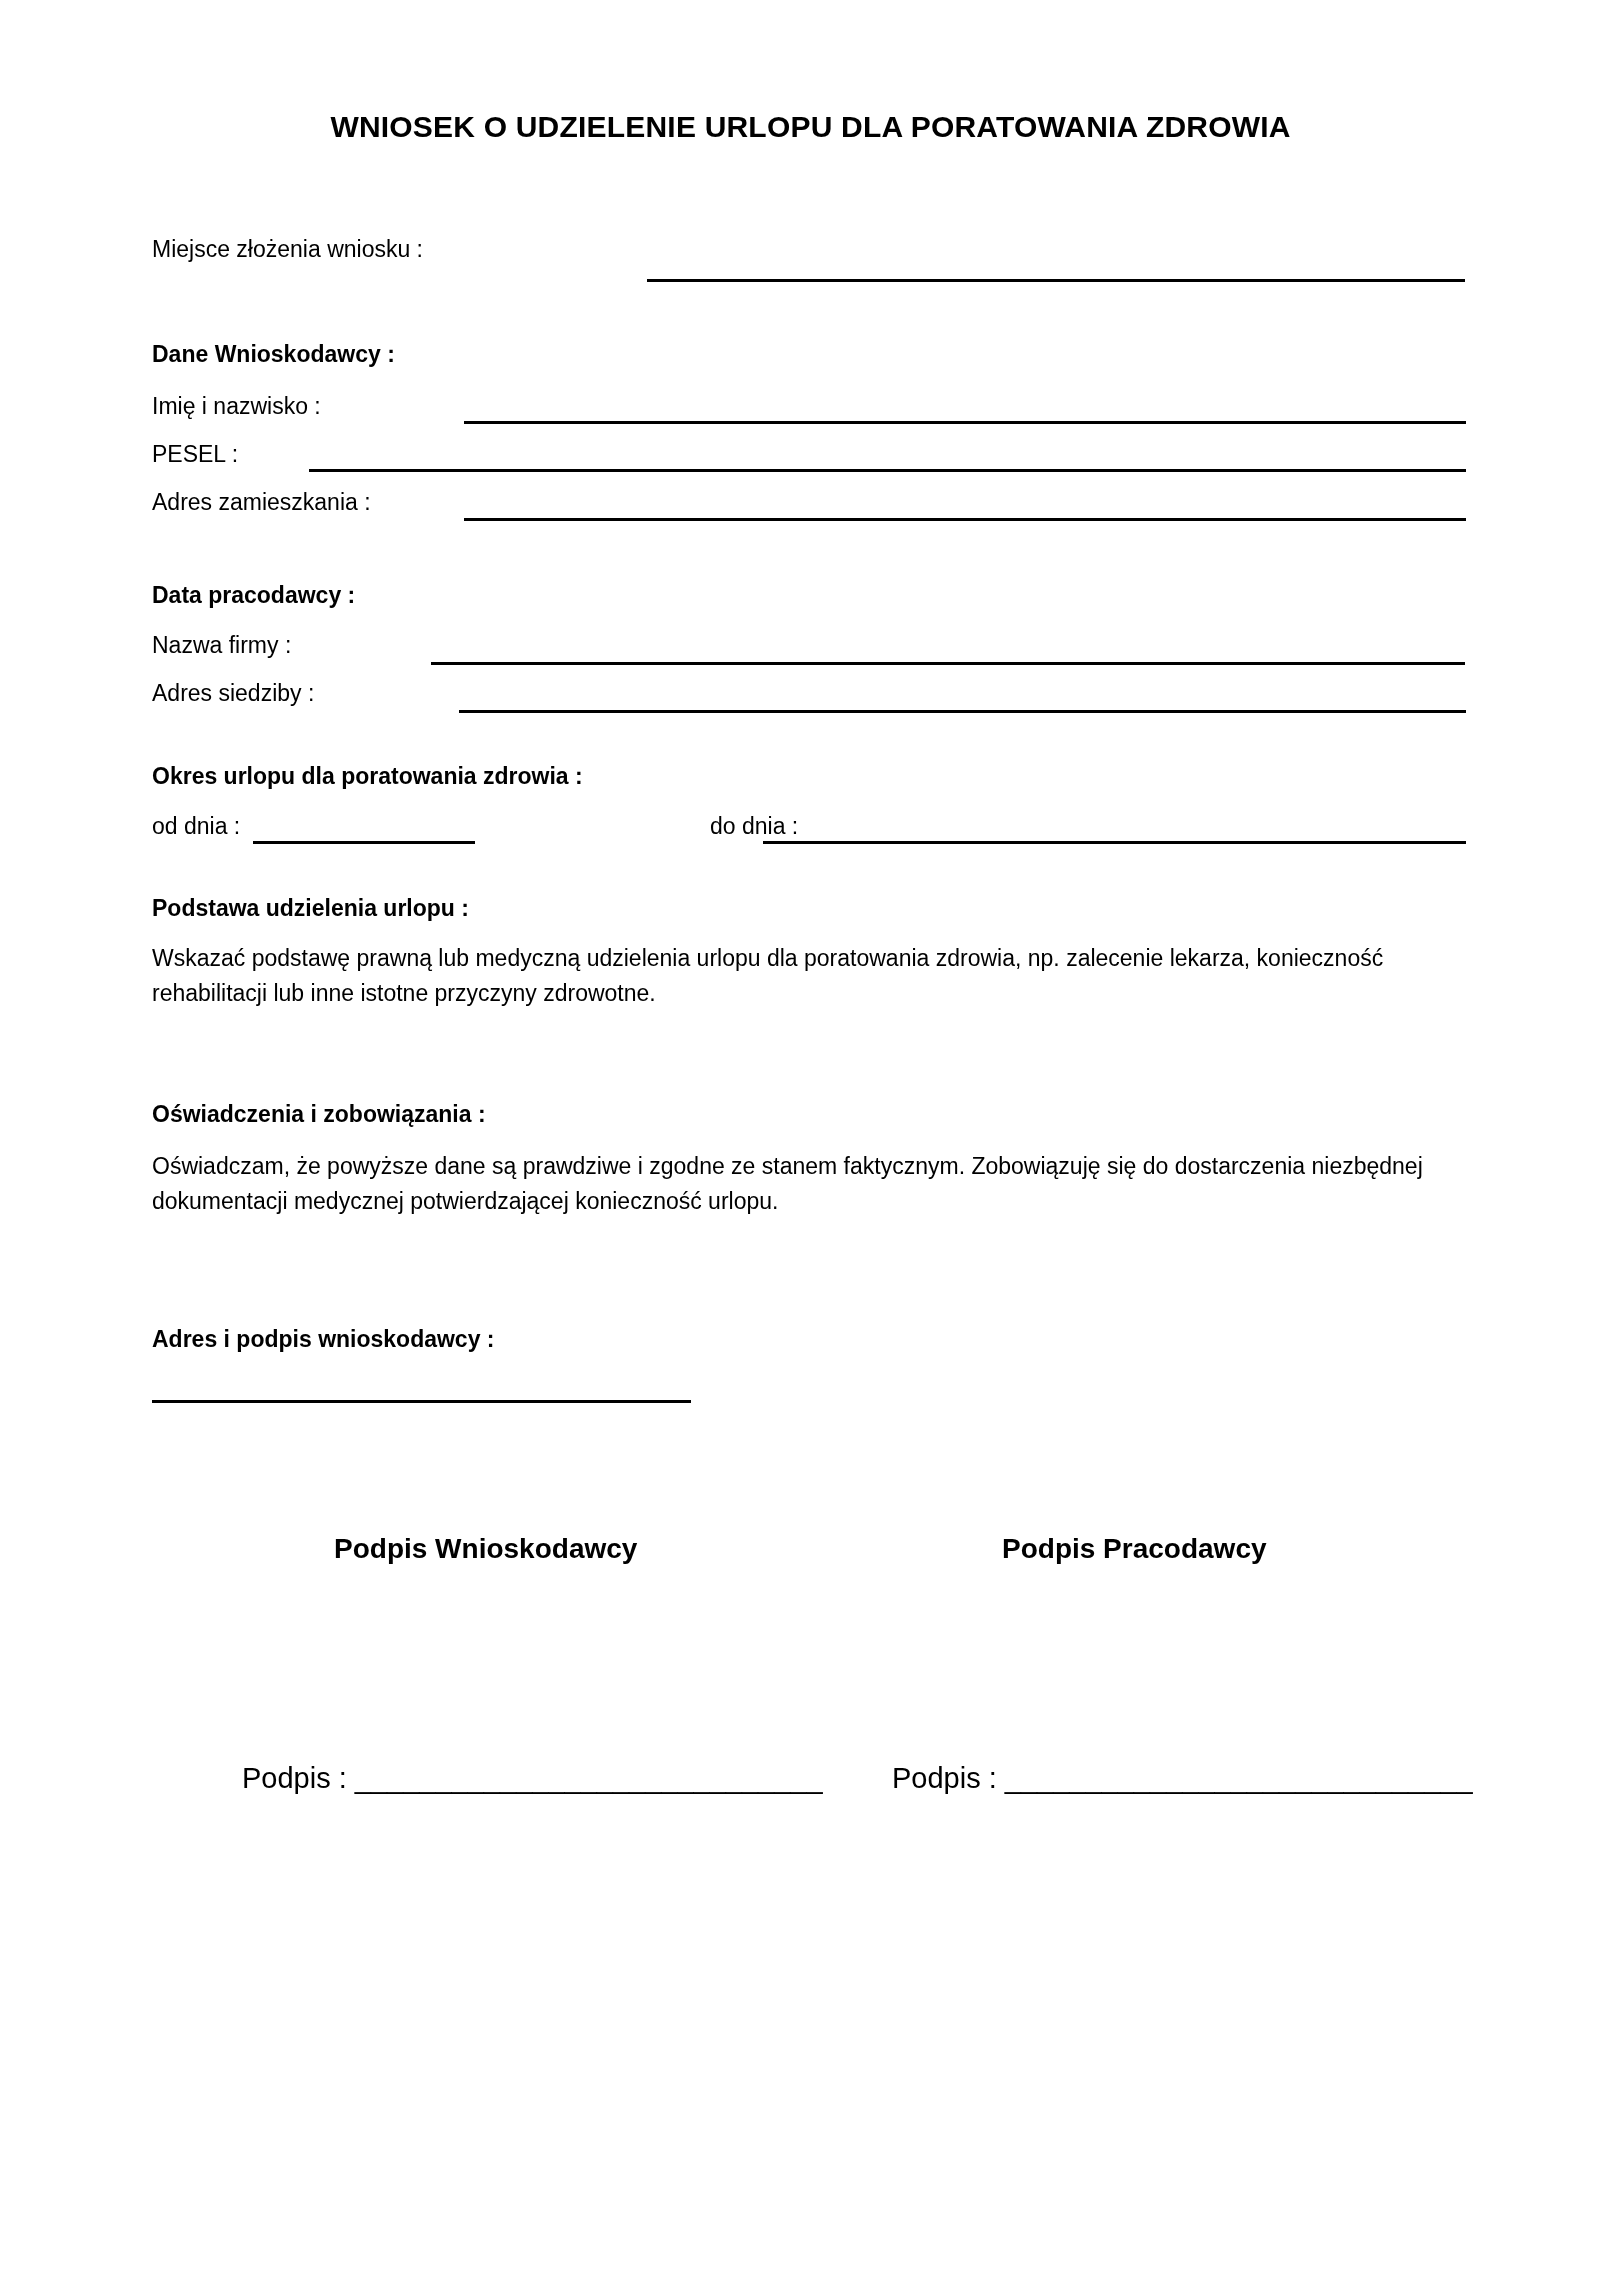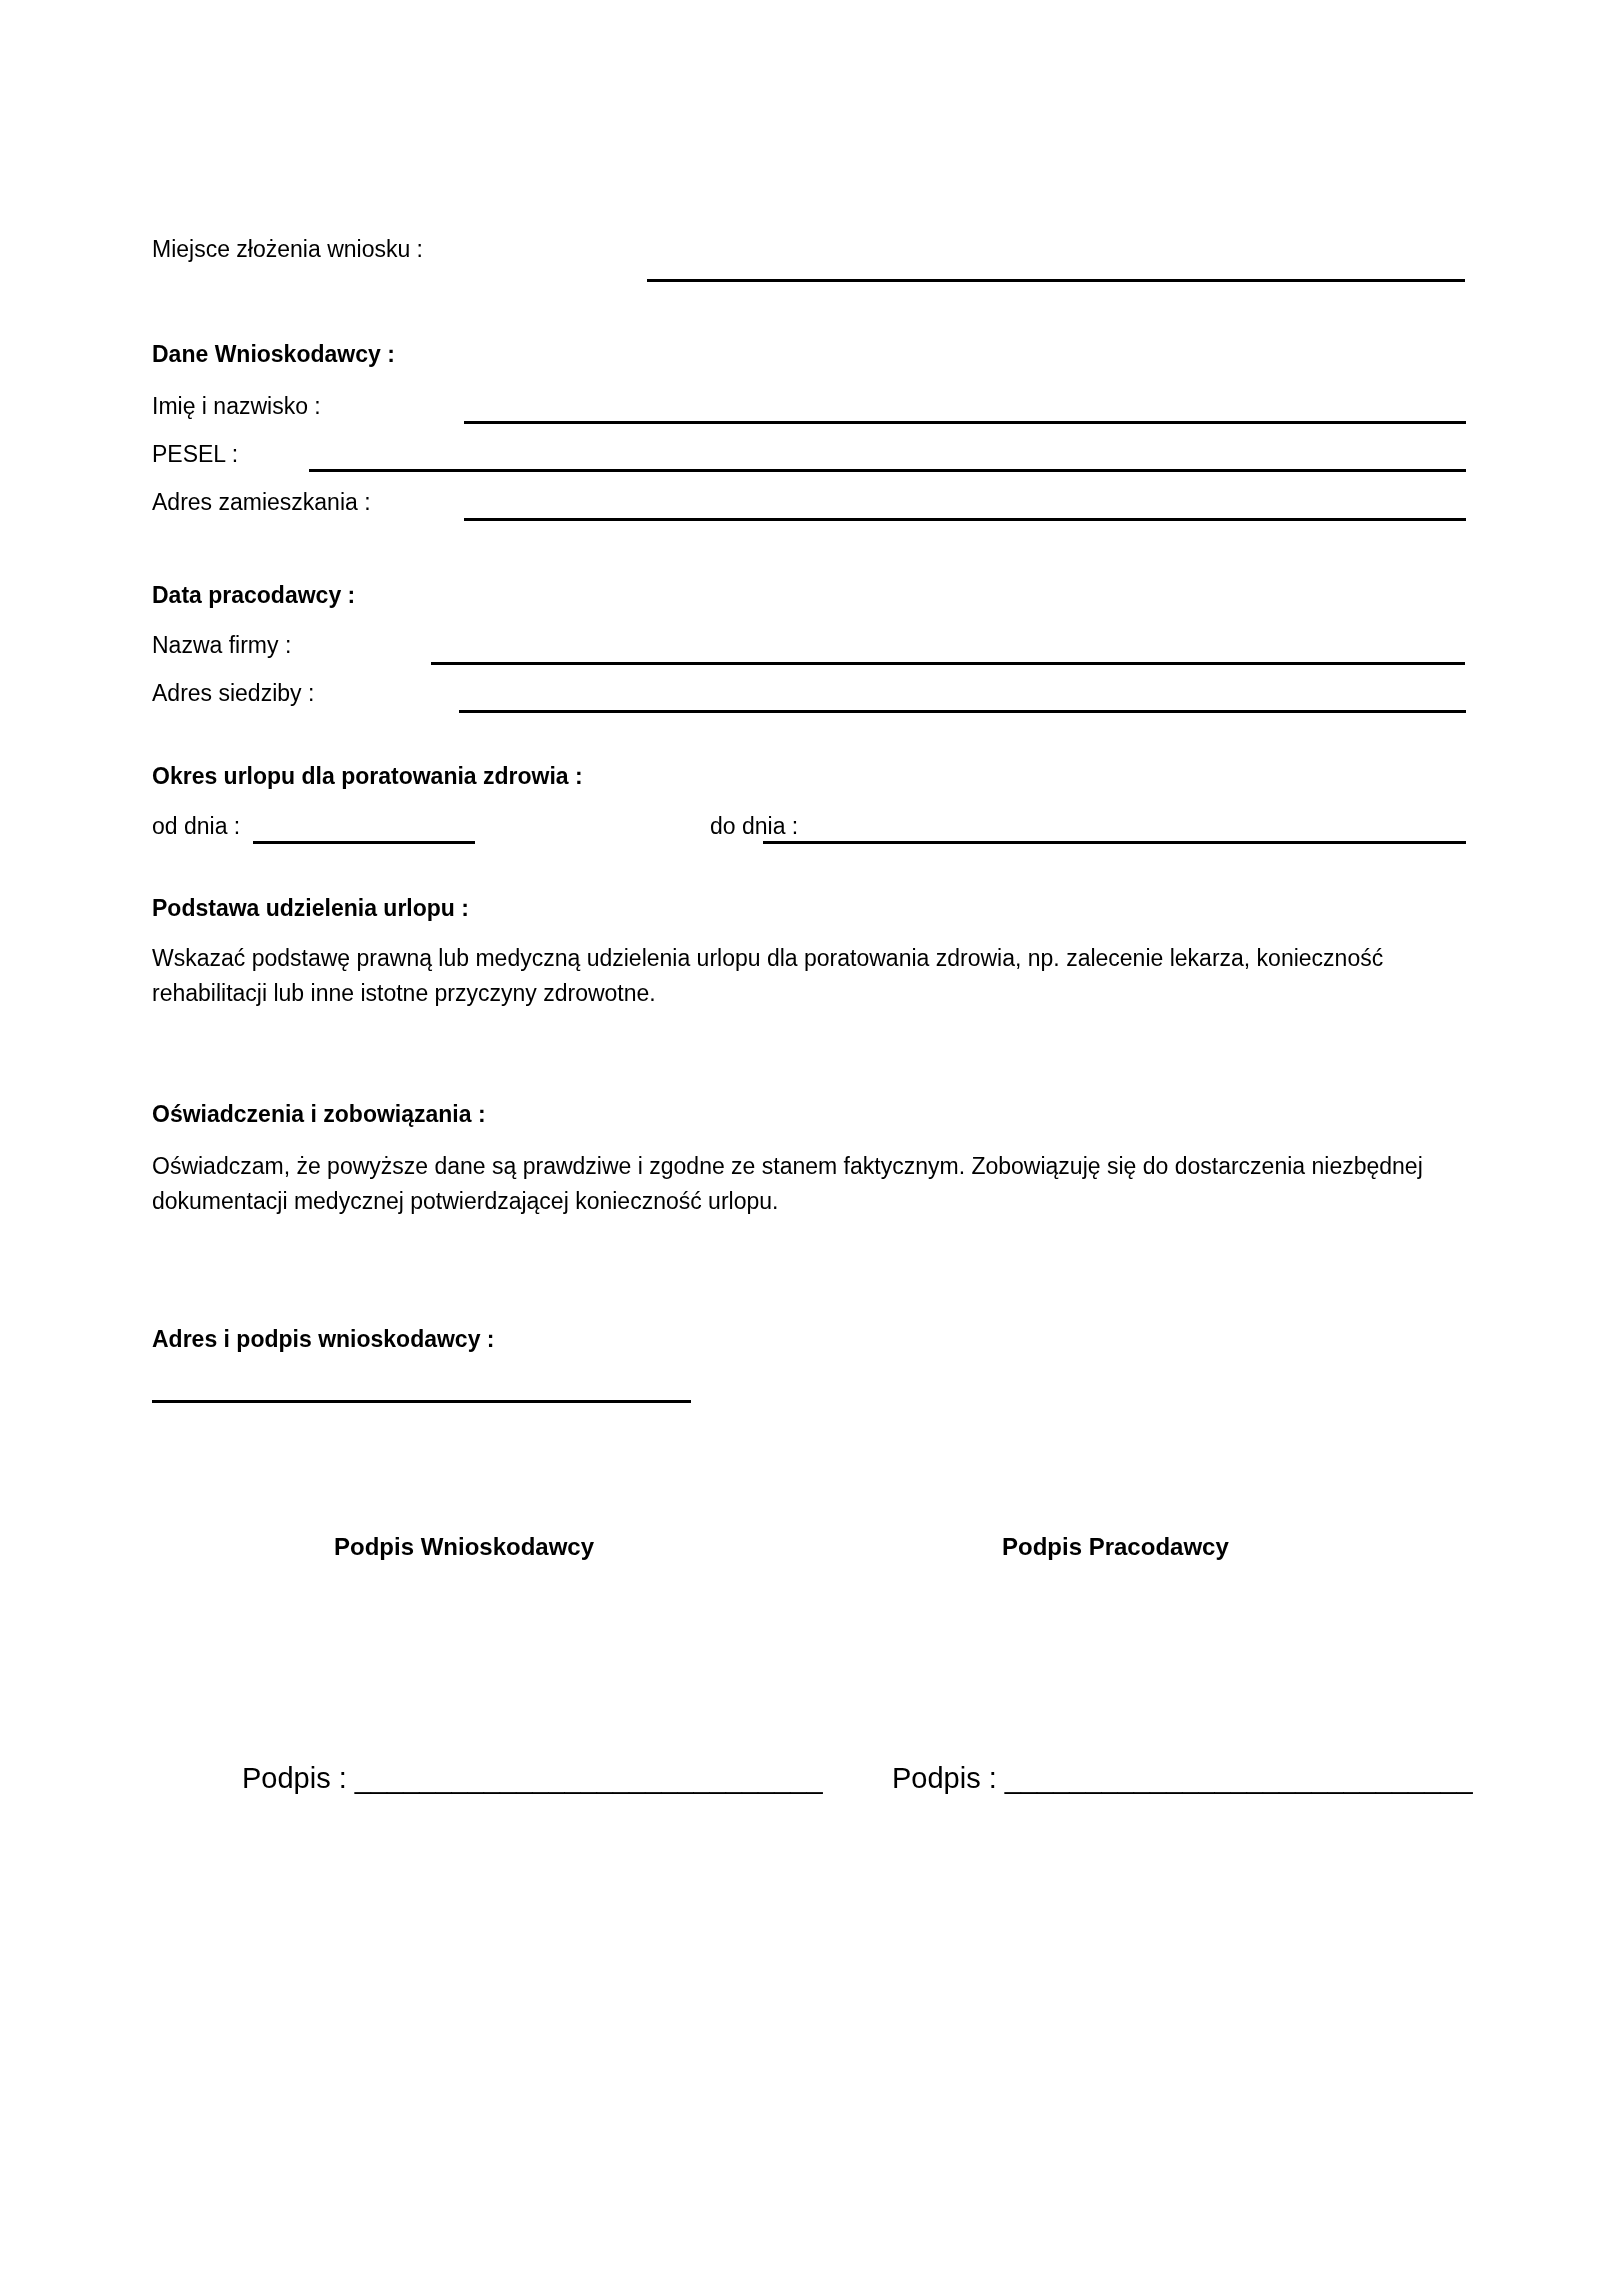--- a/index.html
+++ b/index.html
@@ -48,36 +48,37 @@
   
   .rule {
     position: absolute;
     height: 0;
     border-bottom: 3.9px solid #000000;
   }
 
   
   .sig-caption {
     position: absolute;
-    font-size: 24px;
+    font-size: 28px;
     font-weight: bold;
     white-space: nowrap;
   }
   .sig-line-text {
     position: absolute;
     font-size: 29px;
     white-space: nowrap;
     letter-spacing: 0px;
   }
 </style>
 </head>
 <body>
 
 <div class="page">
 
+  <div class="doc-title">WNIOSEK O UDZIELENIE URLOPU DLA PORATOWANIA ZDROWIA</div>
 
   <div class="t" style="left:152px; top:238px;">Miejsce złożenia wniosku :</div>
   <div class="rule" style="left:647px; top:279px; width:818px;"></div>
 
   <div class="t bold" style="left:152px; top:343px;">Dane Wnioskodawcy :</div>
 
   <div class="t" style="left:152px; top:395px;">Imię i nazwisko :</div>
   <div class="rule" style="left:464px; top:421px; width:1002px;"></div>
 
   <div class="t" style="left:152px; top:443px;">PESEL :</div>

